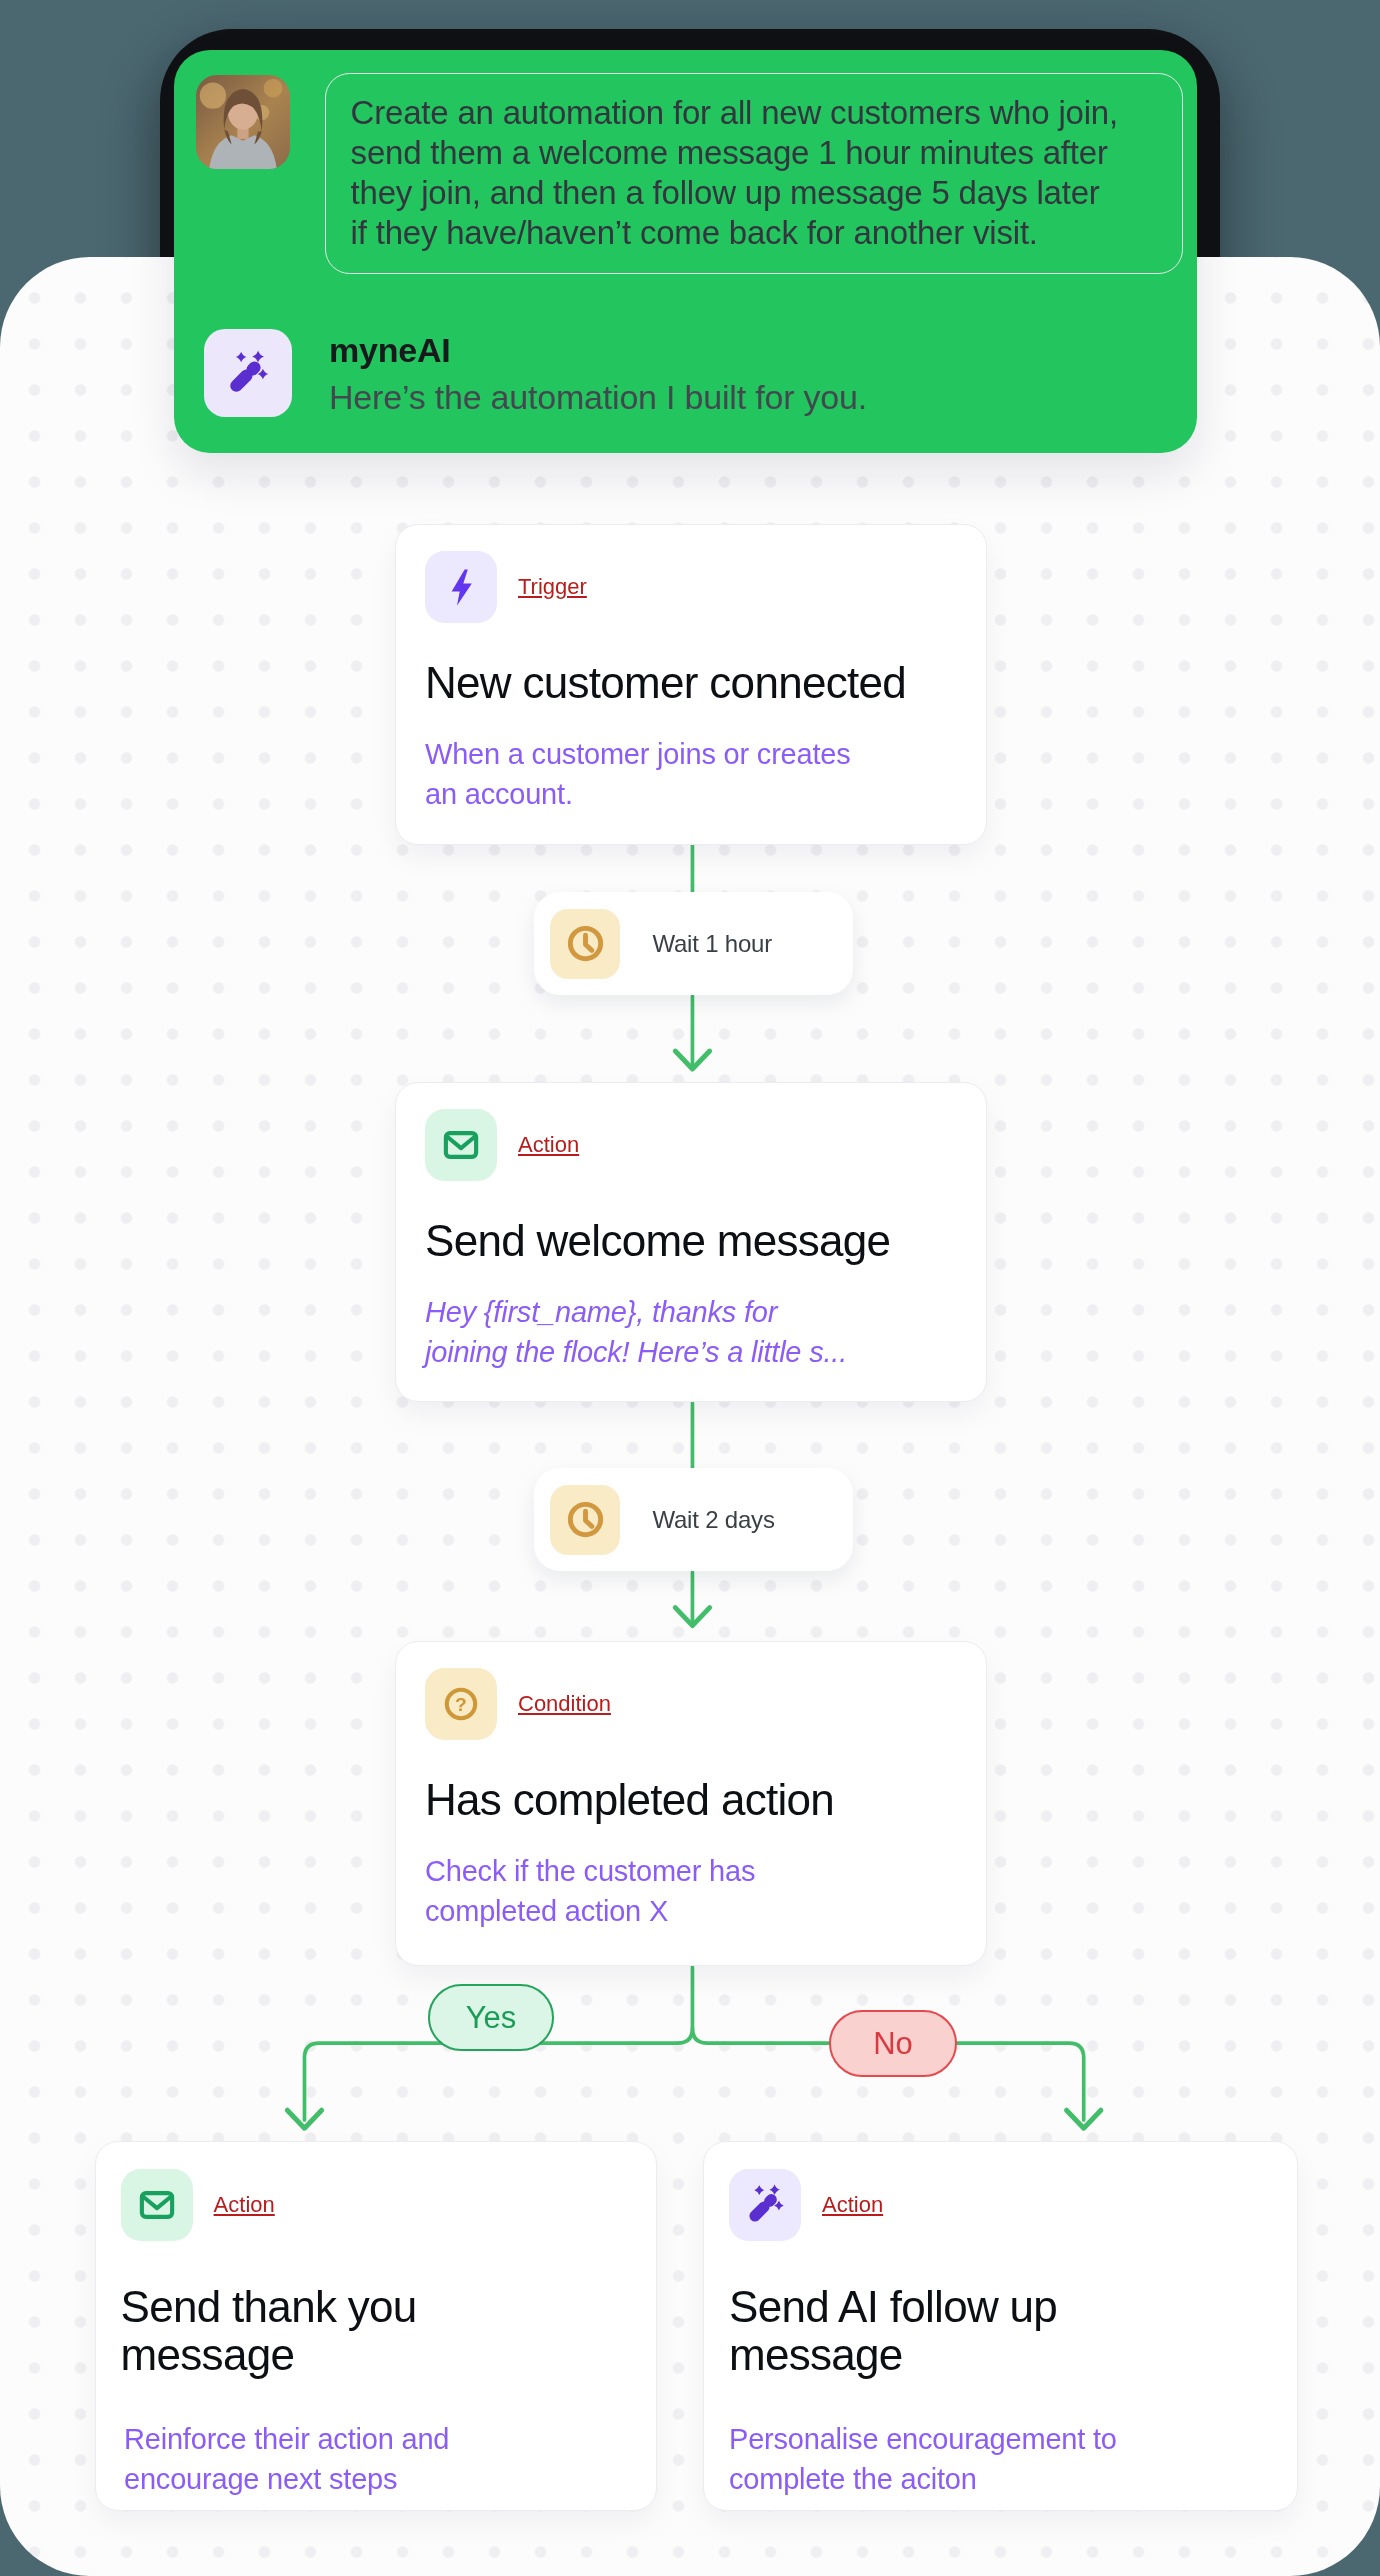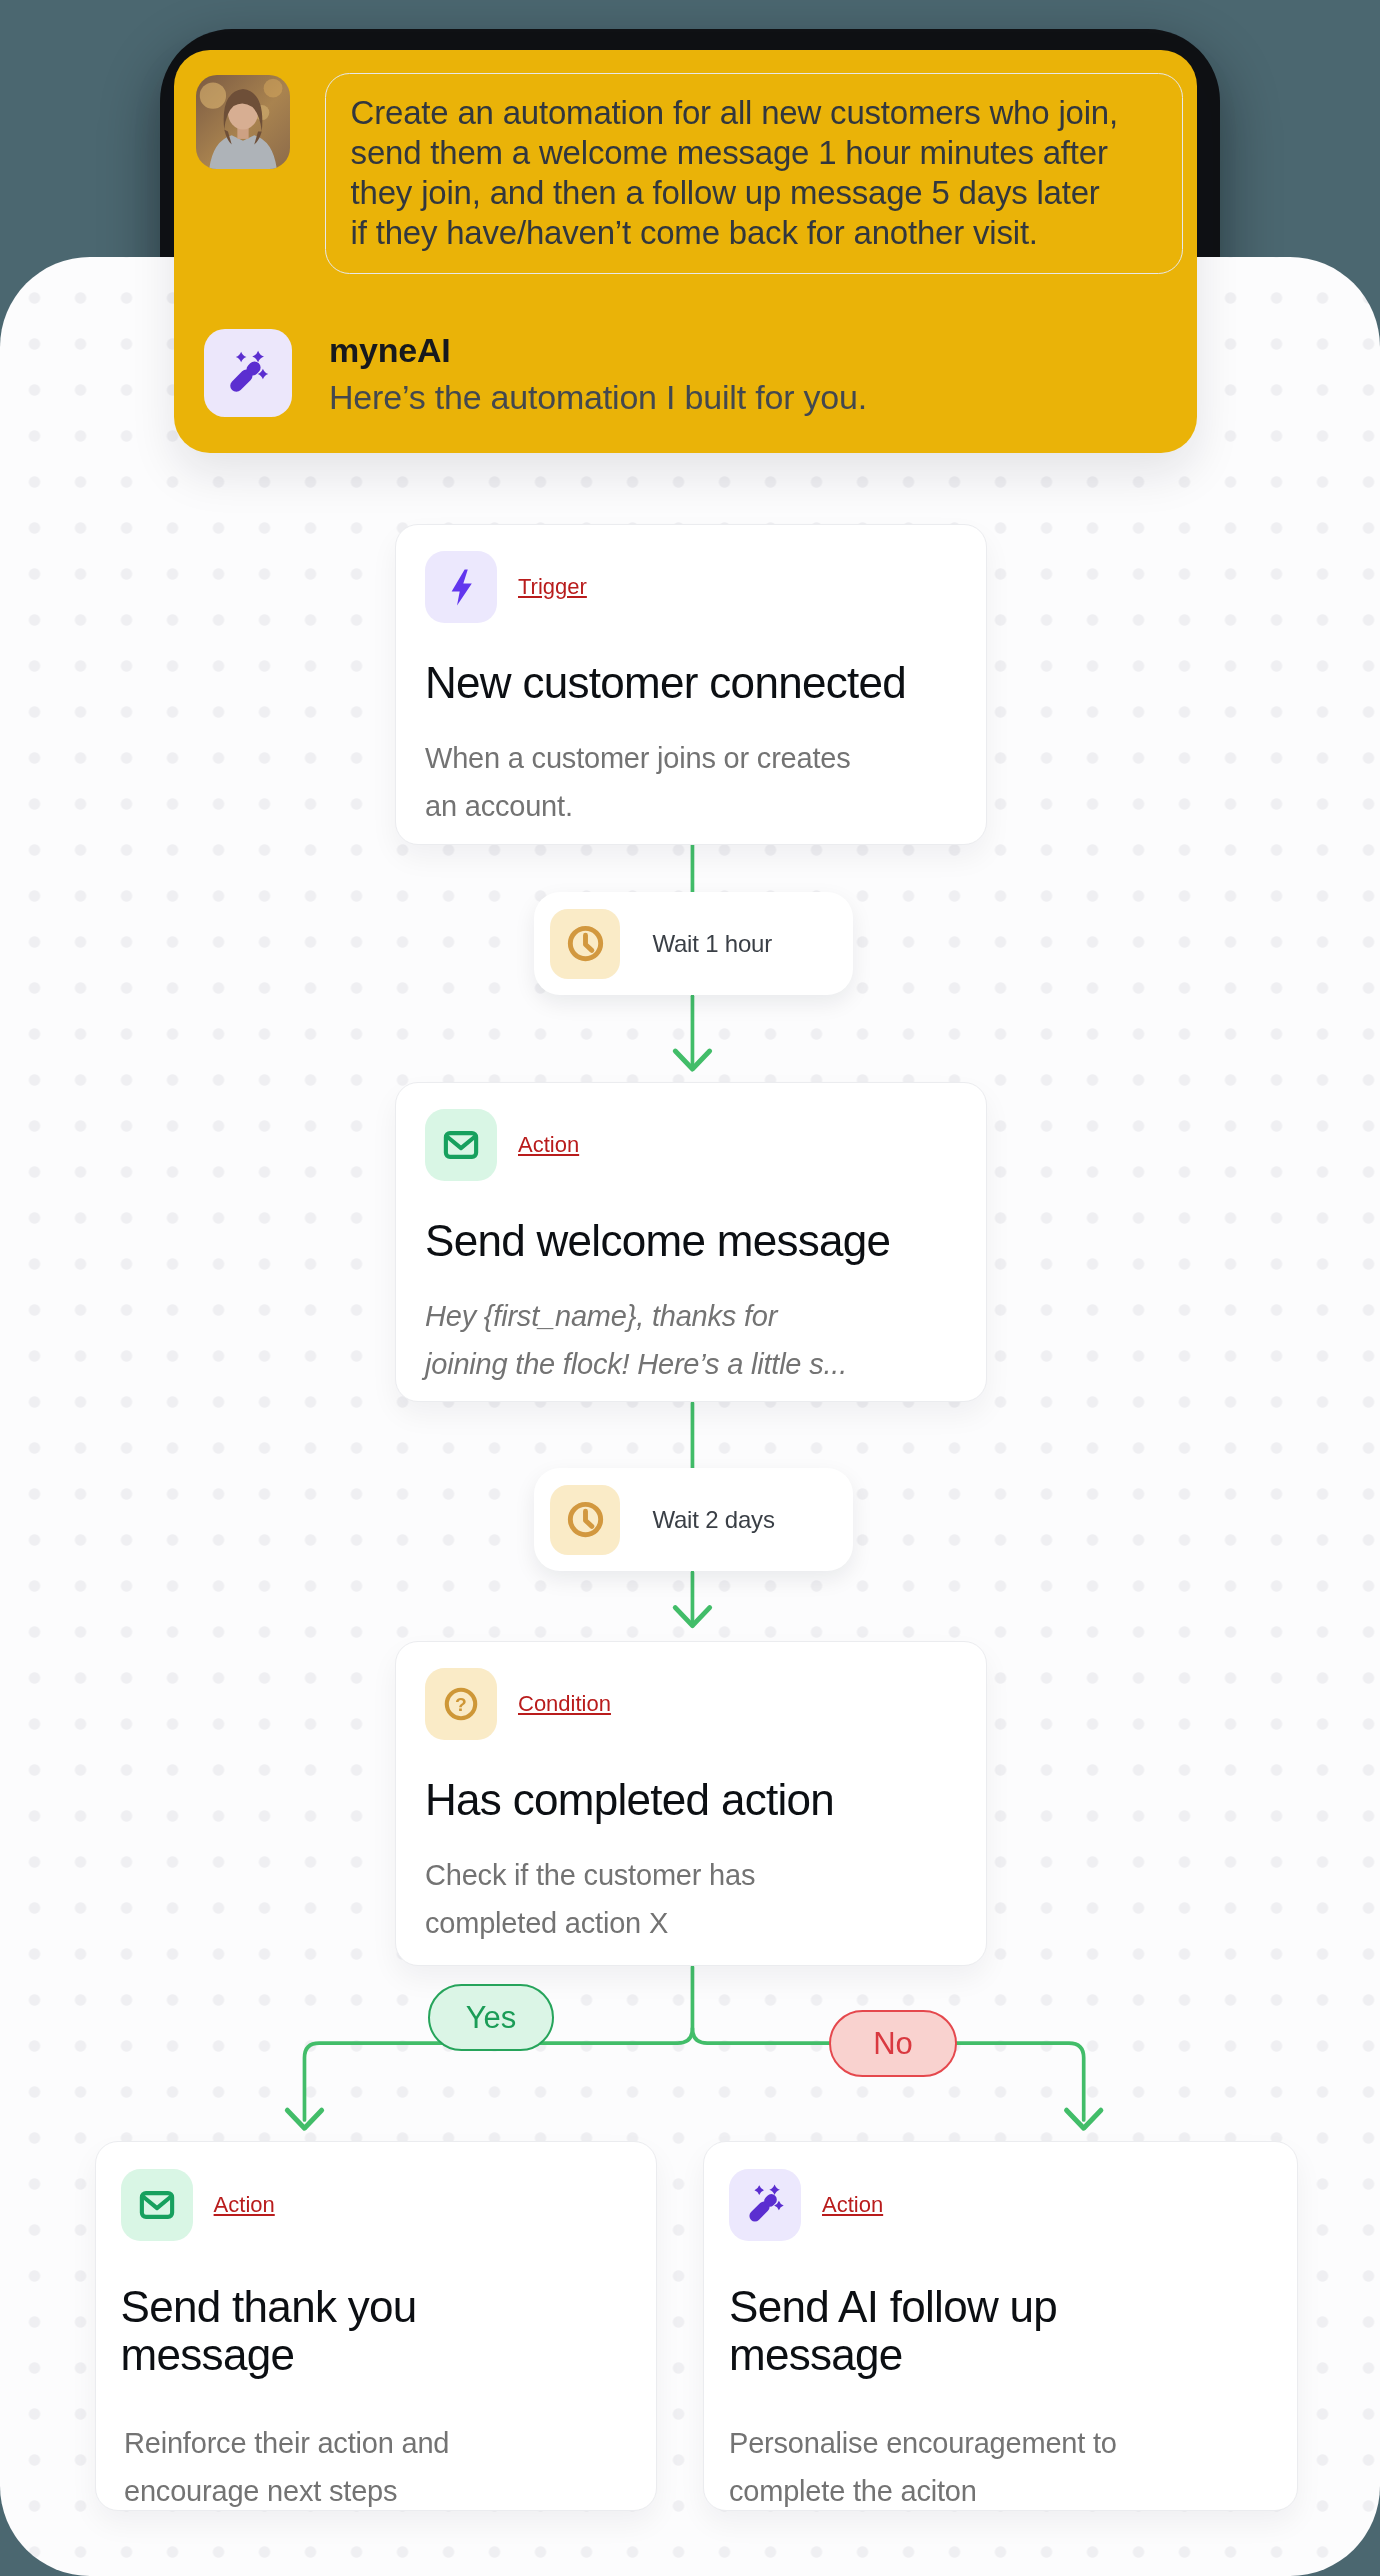--- a/index.html
+++ b/index.html
@@ -24,21 +24,21 @@
     background-image:radial-gradient(circle, #EFEFF2 5.3px, rgba(255,255,255,0) 6.1px);
     background-size:46px 46px;
     background-position:11.5px 18px;
     border-radius:90px;
   }
   
   .connectors{position:absolute;left:0;top:0;width:1380px;height:2576px;pointer-events:none;}
   
   .chat-card{
     position:absolute;left:174px;top:50px;width:1023px;height:403px;
-    background:#eab308;border-radius:36px;
+    background:#22c55e;border-radius:36px;
     box-shadow:0 21px 46px rgba(15,23,42,.10);
   }
   .avatar{
     position:absolute;left:22px;top:24.6px;width:94px;height:94px;
     border-radius:21px;overflow:hidden;
   }
   .user-bubble{
     position:absolute;left:151px;top:23px;width:858px;height:201px;
     box-sizing:border-box;
     border:1.6px solid #E7E8EA;border-radius:24.6px;
@@ -58,21 +58,21 @@
     border:1.6px solid #EBECEF;border-radius:23px;
     box-shadow:0 13px 28px rgba(15,23,42,.05);
   }
   .node-head{position:absolute;left:29px;top:26px;display:flex;align-items:center;gap:21px;}
   .tile{width:72px;height:72px;border-radius:19.6px;display:flex;align-items:center;justify-content:center;flex:0 0 auto;}
   .tile-purple{background:#ECE8FD;}
   .tile-green{background:#D9F6E5;}
   .tile-amber{background:#FAEBC7;}
   .node-label{font-size:22px;color:#b91c1c;text-decoration:underline;}
   .node-title{position:absolute;left:29px;top:134px;font-size:44px;font-weight:400;color:#0C0F13;letter-spacing:-0.7px;line-height:48px;}
-  .node-desc{position:absolute;left:29px;top:209px;font-size:29px;line-height:48px;color:#737373;letter-spacing:-0.2px;}
+  .node-desc{position:absolute;left:29px;top:209px;font-size:29px;line-height:40px;color:#8b5cf6;letter-spacing:-0.2px;}
   .node.tall .node-title{top:141px;}
   .node.tall .node-desc{top:277px;}
   .desc-italic{font-style:italic;}
   
   .wait-pill{
     position:absolute;width:319px;height:103px;background:#fff;border-radius:26px;
     box-shadow:0 8.2px 21px rgba(15,23,42,.08);
     display:flex;align-items:center;gap:32px;box-sizing:border-box;padding-left:16.4px;
   }
   .wait-tile{width:70px;height:70px;border-radius:18px;background:#FAEBC7;display:flex;align-items:center;justify-content:center;flex:0 0 auto;}

